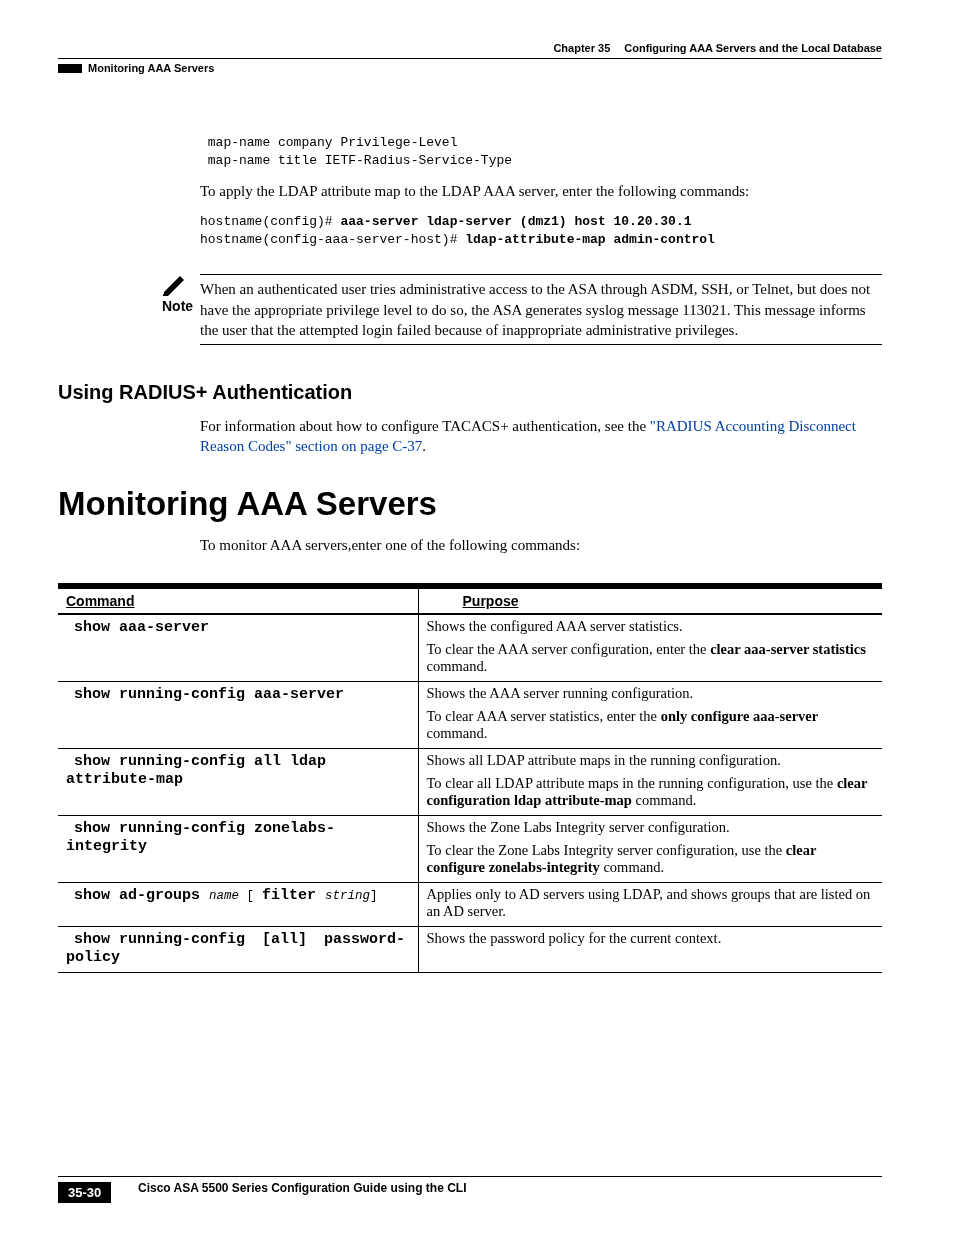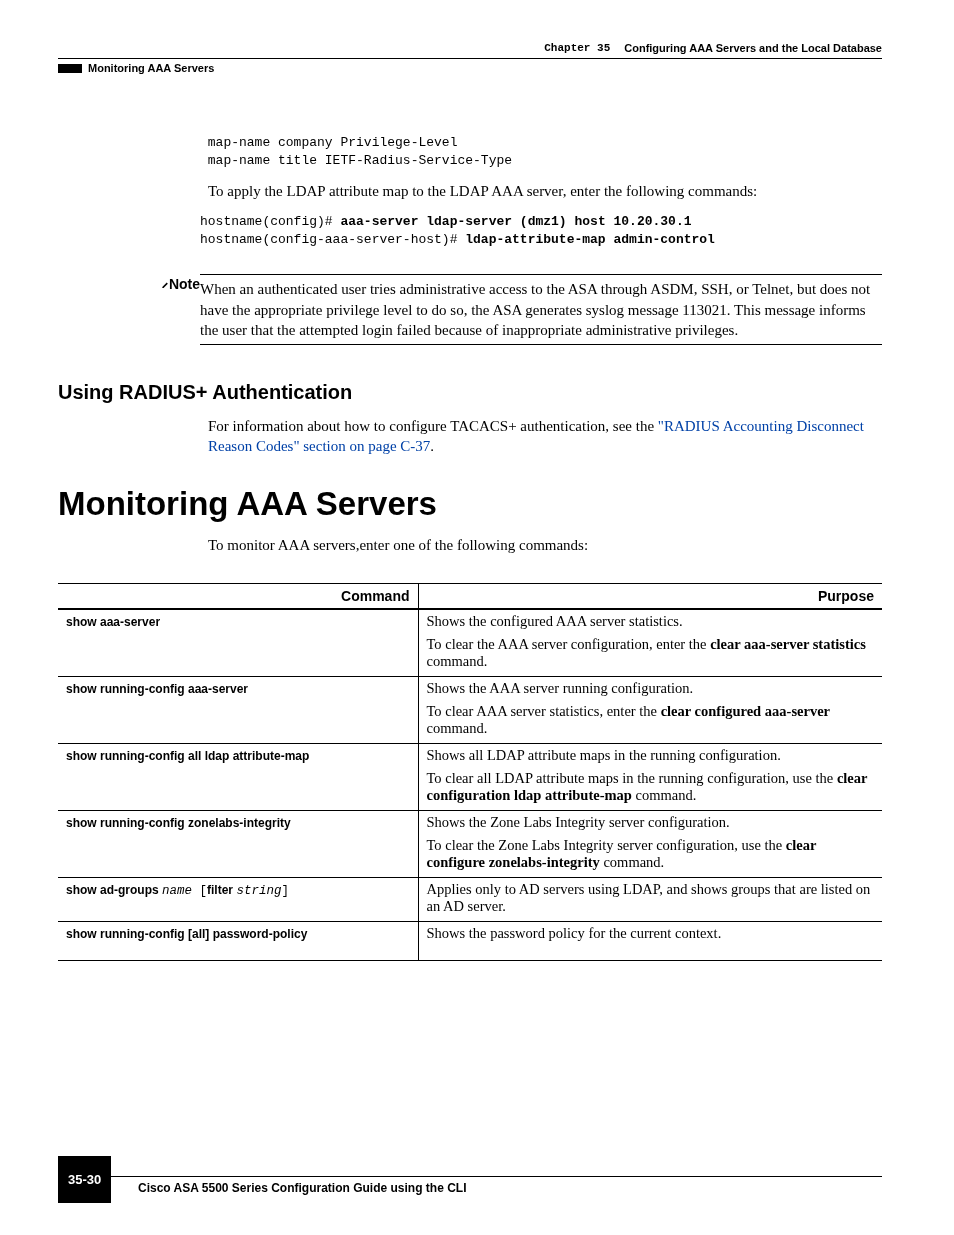--- a/index.html
+++ b/index.html
@@ -10,57 +10,57 @@
       font-family: "Times New Roman", Times, serif;
       position: relative;
       padding: 42px 72px 60px 58px;
     }
     .hdr {
       display: flex;
       justify-content: flex-end;
       font: bold 11px Arial, sans-serif;
       margin-bottom: 4px;
     }
-    .hdr-chap { margin-right: 14px; font-family: Liberation Mono, monospace; }
+    .hdr-chap { margin-right: 14px; }
     .hdr-line { border-top: 1px solid #000; margin-bottom: 3px; }
     .hdr2 {
       display: flex;
       align-items: center;
       font: bold 11px Arial, sans-serif;
       margin-bottom: 60px;
     }
     .sq-sm { width: 24px; height: 9px; background: #000; margin-right: 6px; }
     .content { margin-left: 142px; }
     .mono { font-family: "Courier New", monospace; font-size: 13px; line-height: 1.35; white-space: pre; }
-    .body-p { font-size: 15px; line-height: 1.35; margin: 12px 8px; }
+    .body-p { font-size: 15px; line-height: 1.35; margin: 12px 0; }
     .mono-b { font-weight: bold; }
     .note-wrap { margin-top: 26px; display: grid; grid-template-columns: 142px 1fr; }
-    .note-ic { display: flex; flex-direction: row; align-items: flex-start; padding-left: 104px; }
+    .note-ic { display: flex; flex-direction: column; align-items: flex-start; padding-left: 104px; }
     .note-ic svg { width: 26px; height: 22px; }
     .note-lbl { font: bold 14px Arial, sans-serif; margin-top: 2px; }
     .note-rule { border-top: 1px solid #000; margin-bottom: 4px; }
     .note-rule2 { border-top: 1px solid #000; margin-top: 4px; }
     .h3 { font: bold 20px Arial, sans-serif; margin: 36px 0 10px 0; }
     .h2 { font: bold 33px Arial, sans-serif; margin: 28px 0 6px 0; }
     .lnk { color: #0041a7; }
     table { border-collapse: collapse; width: 100%; margin-top: 28px; }
-    th { text-align: right; font: bold 14px Arial, sans-serif; padding: 4px 8px; border-top: 1px solid #000000; border-bottom: 2px solid #000; border-right: 1px solid #000; }
+    th { text-align: left; font: bold 14px Arial, sans-serif; padding: 4px 8px; border-top: 6px solid #000000; border-bottom: 2px solid #000; border-right: 1px solid #000; text-decoration: underline; }
     th:last-child { border-right: none; padding-left: 44px; }
     td { vertical-align: top; font-size: 14.5px; padding: 3px 8px 6px; border-bottom: 1px solid #000; border-right: 1px solid #000; }
     td:last-child { border-right: none; }
-    td .cmd { font-family: Liberation Sans, sans-serif; font-size: 12px; font-weight: bold; }
+    td .cmd { font-family: Liberation Mono, monospace; font-size: 15px; font-weight: bold; margin-left: 8px; }
     td .cmd-i { font-family: "Courier New", monospace; font-size: 12.5px; font-style: italic; }
     td .cmd-n { font-family: "Courier New", monospace; font-size: 12.5px; font-weight: normal; }
     .p2 { margin-top: 6px; }
     .b { font-weight: bold; text-align: right; }
     .ftr { position: absolute; bottom: 40px; left: 58px; right: 72px; }
     .ftr-line { border-top: 1px solid #000; margin-bottom: 4px; display:flex; justify-content:flex-end; }
     .ftr-row { display: flex; align-items: center; }
     .ftr-title { font: bold 12px Arial, sans-serif; margin-left: 80px; }
-    .pg-box { background: #000; color: #fff; font: bold 13px Arial, sans-serif; padding: 16px 10px; position: absolute; bottom: 32px; left: 58px; }
+    .pg-box { background: #000; color: #fff; font: bold 13px Arial, sans-serif; padding: 3px 10px; position: absolute; bottom: 32px; left: 58px; }
     .col-cmd { width: 360px; }
   </style>
 </head>
 <body>
 
 <div class="hdr">
   <span class="hdr-chap">Chapter 35</span>
   <span>Configuring AAA Servers and the Local Database</span>
 </div>
 <div class="hdr-line"></div>
@@ -116,21 +116,21 @@
       <td><span class="cmd">show aaa-server</span></td>
       <td>
         <div>Shows the configured AAA server statistics.</div>
         <div class="p2"><span>To clear the AAA server configuration, enter the </span><span class="b">clear aaa-server statistics</span><span> command.</span></div>
       </td>
     </tr>
     <tr>
       <td><span class="cmd">show running-config aaa-server</span></td>
       <td>
         <div>Shows the AAA server running configuration.</div>
-        <div class="p2"><span>To clear AAA server statistics, enter the </span><span class="b">clear configured aaa-server</span><span> command.</span></div>
+        <div class="p2"><span>To clear AAA server statistics, enter the </span><span class="b">only configure aaa-server</span><span> command.</span></div>
       </td>
     </tr>
     <tr>
       <td><span class="cmd">show running-config all ldap attribute-map</span></td>
       <td>
         <div>Shows all LDAP attribute maps in the running configuration.</div>
         <div class="p2"><span>To clear all LDAP attribute maps in the running configuration, use the </span><span class="b">clear configuration ldap attribute-map</span><span> command.</span></div>
       </td>
     </tr>
     <tr>

